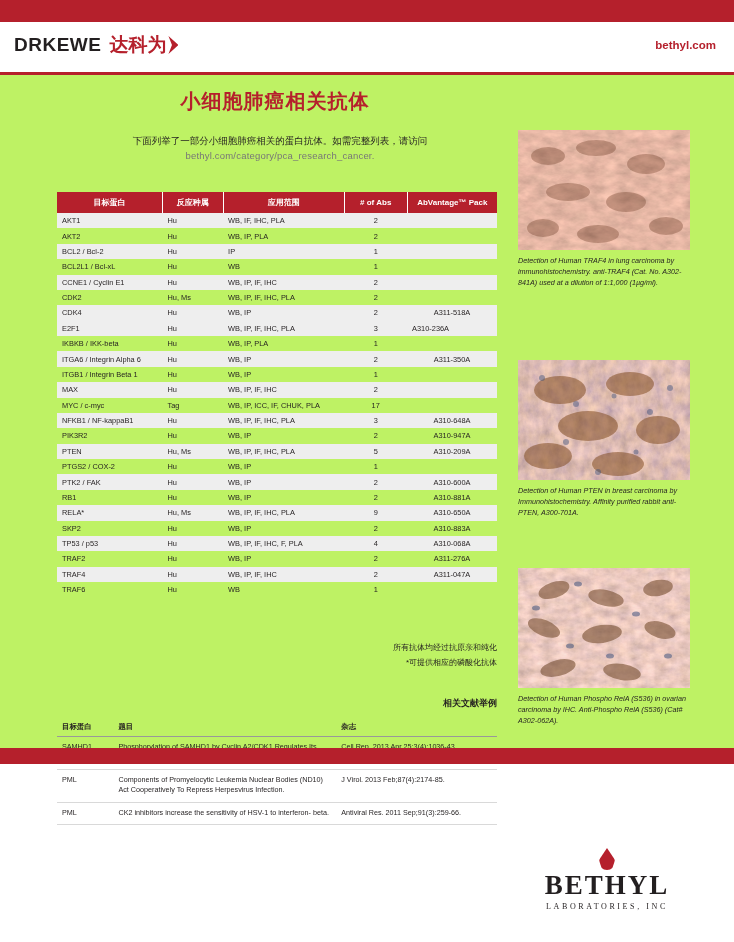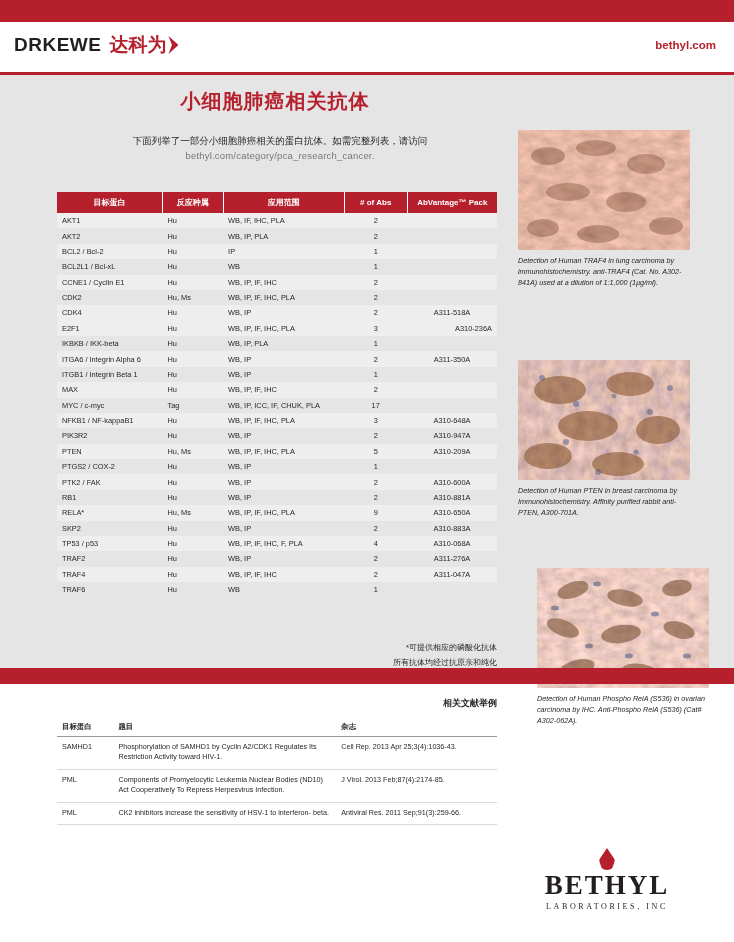--- a/index.html
+++ b/index.html
@@ -11,22 +11,22 @@
     height: 942px;
     background: #ffffff;
     font-family: "Liberation Sans", sans-serif;
     color: #231f20;
     position: relative;
     overflow: hidden;
   }
   .page {
     position: relative;
     width: 734px;
-    height: 684px;
-    background: #e5e5e5;
+    height: 764px;
+    background: #bef264;
   }
   
   .top-bar {
     position: absolute;
     top: 0; left: 0;
     width: 734px;
     height: 22px;
     background: #b5202c;
   }
   .header {
@@ -186,21 +186,21 @@
   }
   .fig-cap {
     font-size: 7.2px;
     font-style: italic;
     line-height: 1.5;
     color: #231f20;
     margin-top: 6px;
   }
   #figure-1 { top: 130px; }
   #figure-2 { top: 360px; }
-  #figure-3 { top: 568px; margin-left: 19px; }
+  #figure-3 { top: 568px; }
   
   .bethyl {
     position: absolute;
     left: 517px;
     top: 848px;
     width: 180px;
     text-align: center;
   }
   .bethyl-flame {
     width: 16px;
@@ -314,21 +314,21 @@
           <td>Hu</td>
           <td>WB, IP</td>
           <td style="text-align: center;">2</td>
           <td style="text-align: center;">A311-518A</td>
         </tr>
         <tr class="alt">
           <td>E2F1</td>
           <td>Hu</td>
           <td>WB, IP, IF, IHC, PLA</td>
           <td style="text-align: center;">3</td>
-          <td style="text-align: right;">A310-236A</td>
+          <td style="text-align: left;">A310-236A</td>
         </tr>
         <tr>
           <td>IKBKB / IKK-beta</td>
           <td>Hu</td>
           <td>WB, IP, PLA</td>
           <td style="text-align: center;">1</td>
           <td style="text-align: center;"></td>
         </tr>
         <tr class="alt">
           <td>ITGA6 / Integrin Alpha 6</td>
@@ -439,22 +439,22 @@
           <td>TRAF6</td>
           <td>Hu</td>
           <td>WB</td>
           <td style="text-align: center;">1</td>
           <td style="text-align: center;"></td>
         </tr>
       </tbody>
   </table>
 
   <div class="notes">
+    <div>所有抗体均经过抗原亲和纯化</div>
     <div>*可提供相应的磷酸化抗体</div>
-    <div>所有抗体均经过抗原亲和纯化</div>
   </div>
 
   <div class="ref-title">相关文献举例</div>
 
   <table class="ref-table">
     <thead>
       <tr>
         <th>目标蛋白</th>
         <th>题目</th>
         <th>杂志</th>

